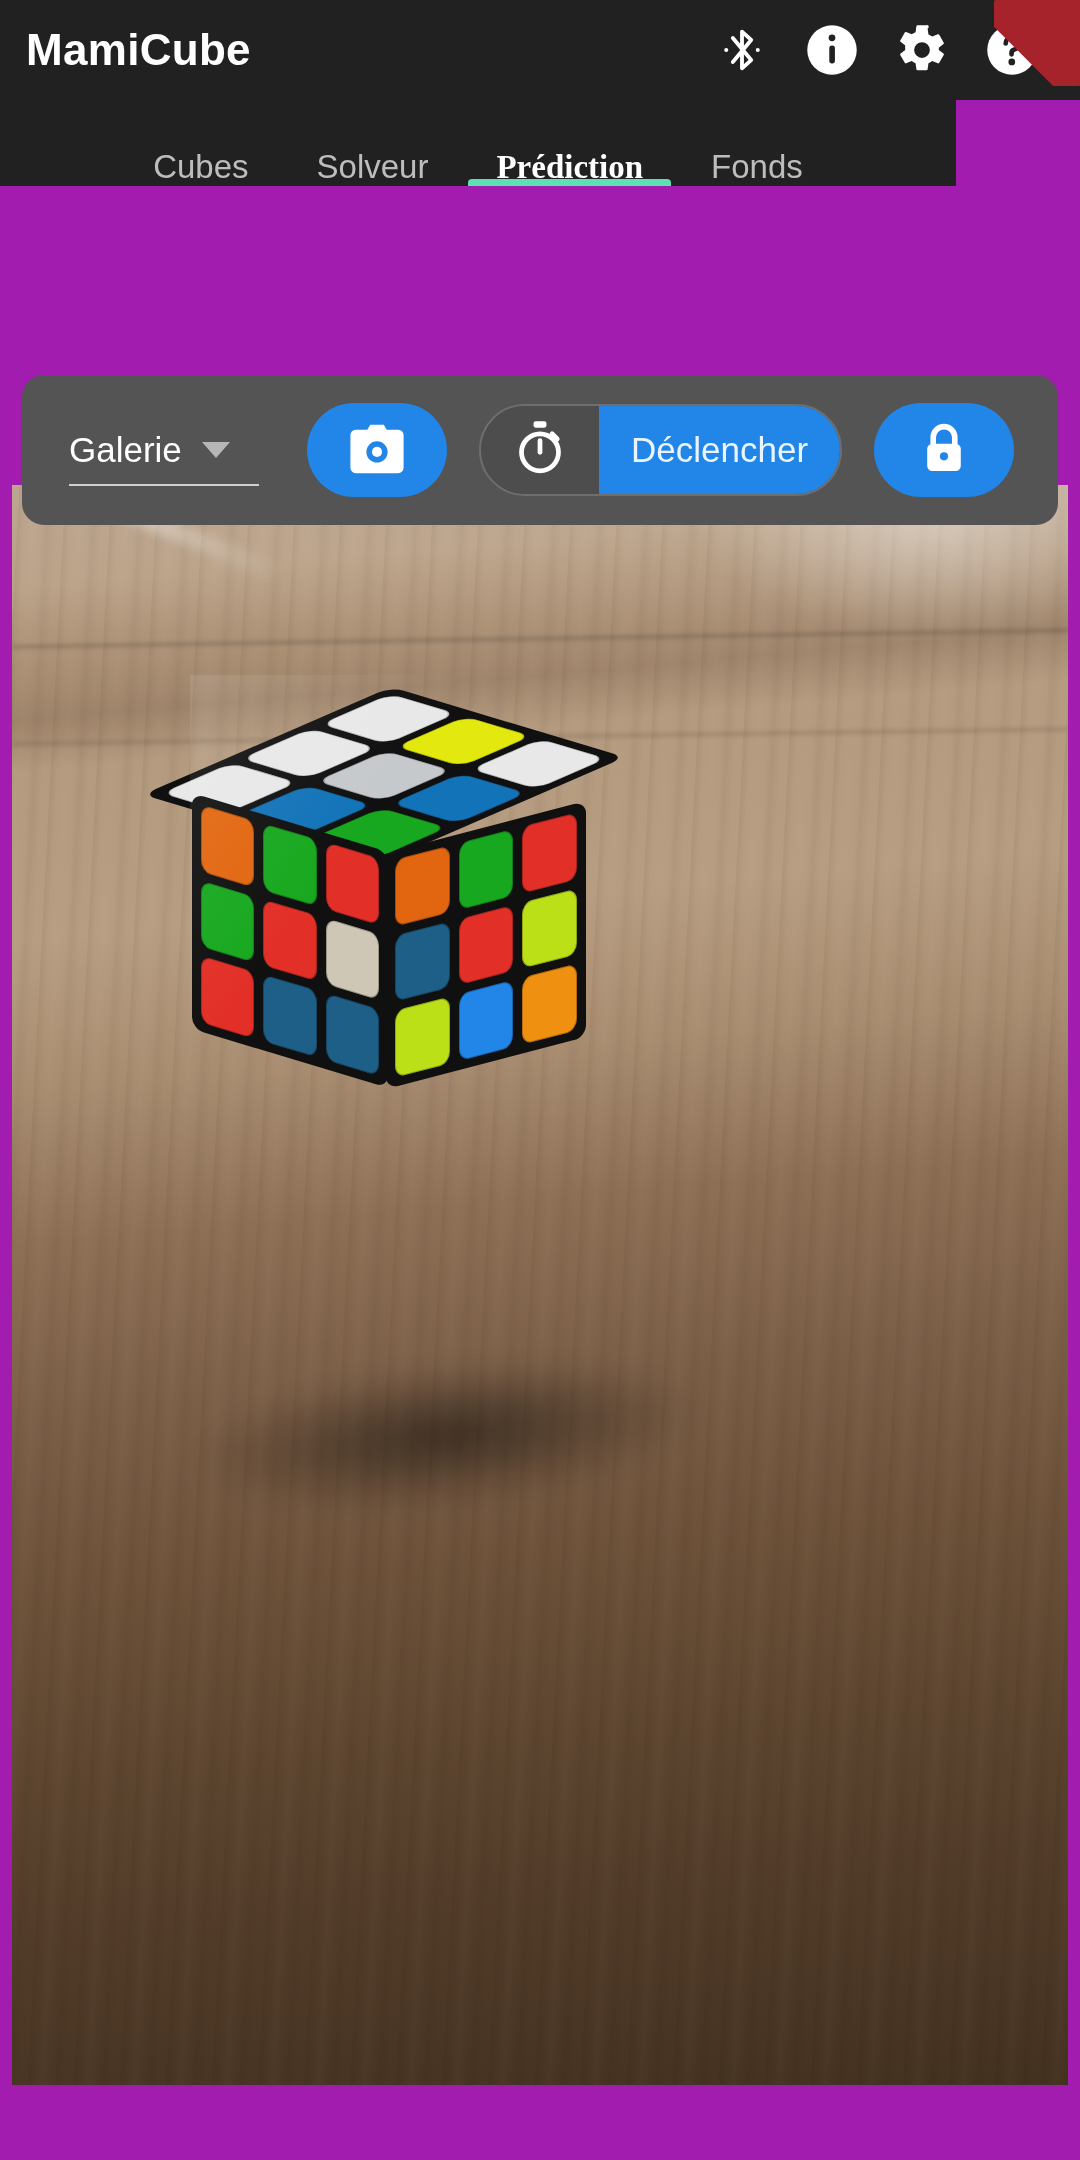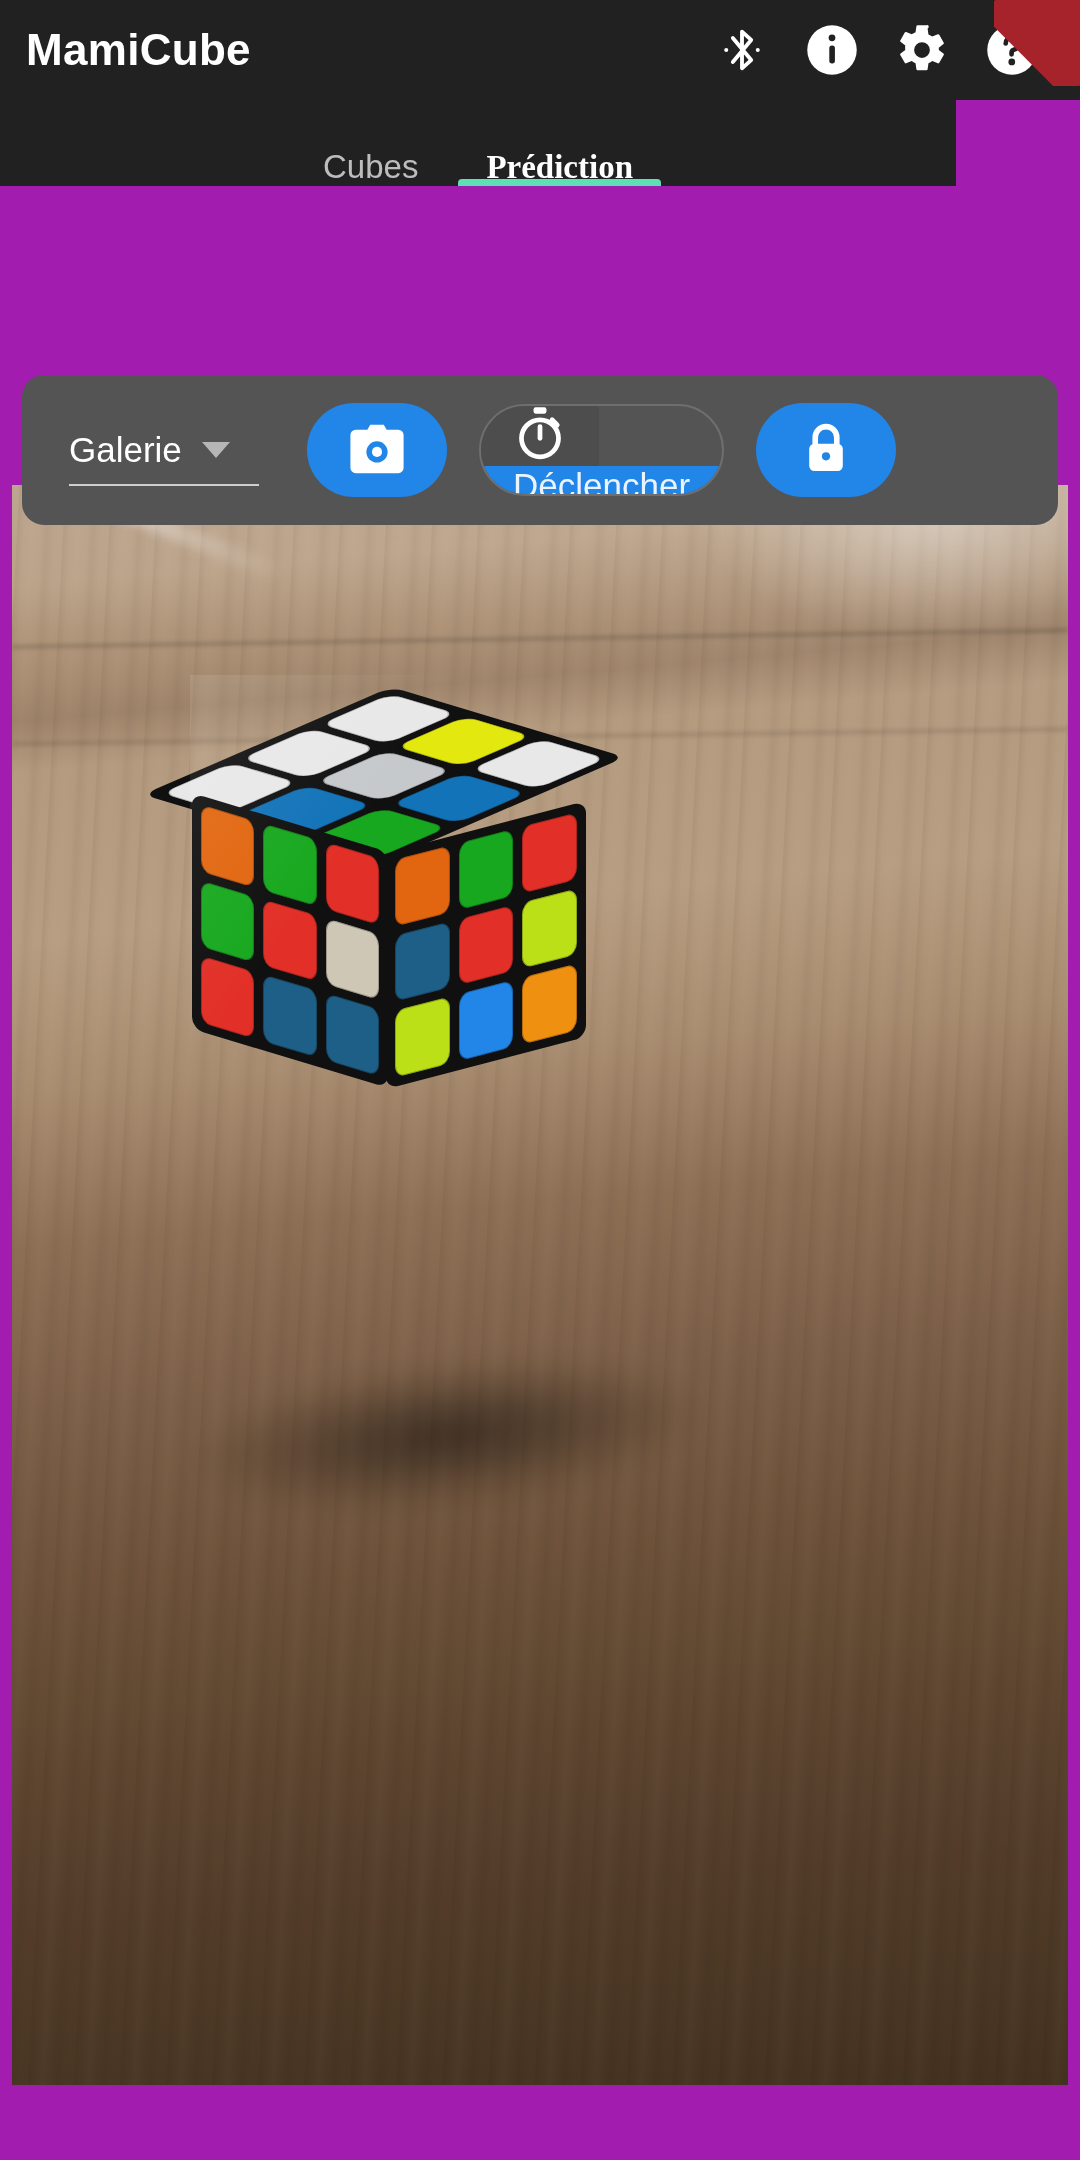--- a/index.html
+++ b/index.html
@@ -83,21 +83,21 @@
   }
 
   .camera-btn {
     margin-left:38px; width:140px; height:94px; border-radius:48px;
     background:#2186e8; border:none; display:flex; align-items:center; justify-content:center;
     cursor:pointer;
   }
 
   .trigger-group {
     margin-left:32px; height:92px; display:flex; align-items:stretch;
-    border:2px solid #6e6e6e; border-radius:48px; overflow:hidden;flex-direction:column;
+    border:2px solid #6e6e6e; border-radius:48px; overflow:hidden;
   }
   .timer-seg {
     width:118px; display:flex; align-items:center; justify-content:center;
     background:#4d4d4d;
   }
   .trigger-seg {
     display:flex; align-items:center; justify-content:center;
     padding:0 32px; background:#2186e8; color:#eaf4ff; font-size:35px;
   }
 
@@ -232,23 +232,31 @@
       </div>
     </div>
   </div>
   <div class="ribbon"></div>
 
   <div class="tabbar">
     <div class="tab">
       <span>Cubes</span>
 
     </div>
+    <div class="tab">
+      <span>Solveur</span>
+
+    </div>
     <div class="tab active">
       <span>Prédiction</span>
       <span class="tab-underline" style="background: rgb(94, 224, 181);"></span>
+    </div>
+    <div class="tab">
+      <span>Fonds</span>
+
     </div>
   </div>
 
   <div class="control-panel">
 
     <div class="gallery-select">
       <span class="gallery-label">Galerie</span>
       <span class="gallery-caret"></span>
       <span class="gallery-underline"></span>
     </div>

